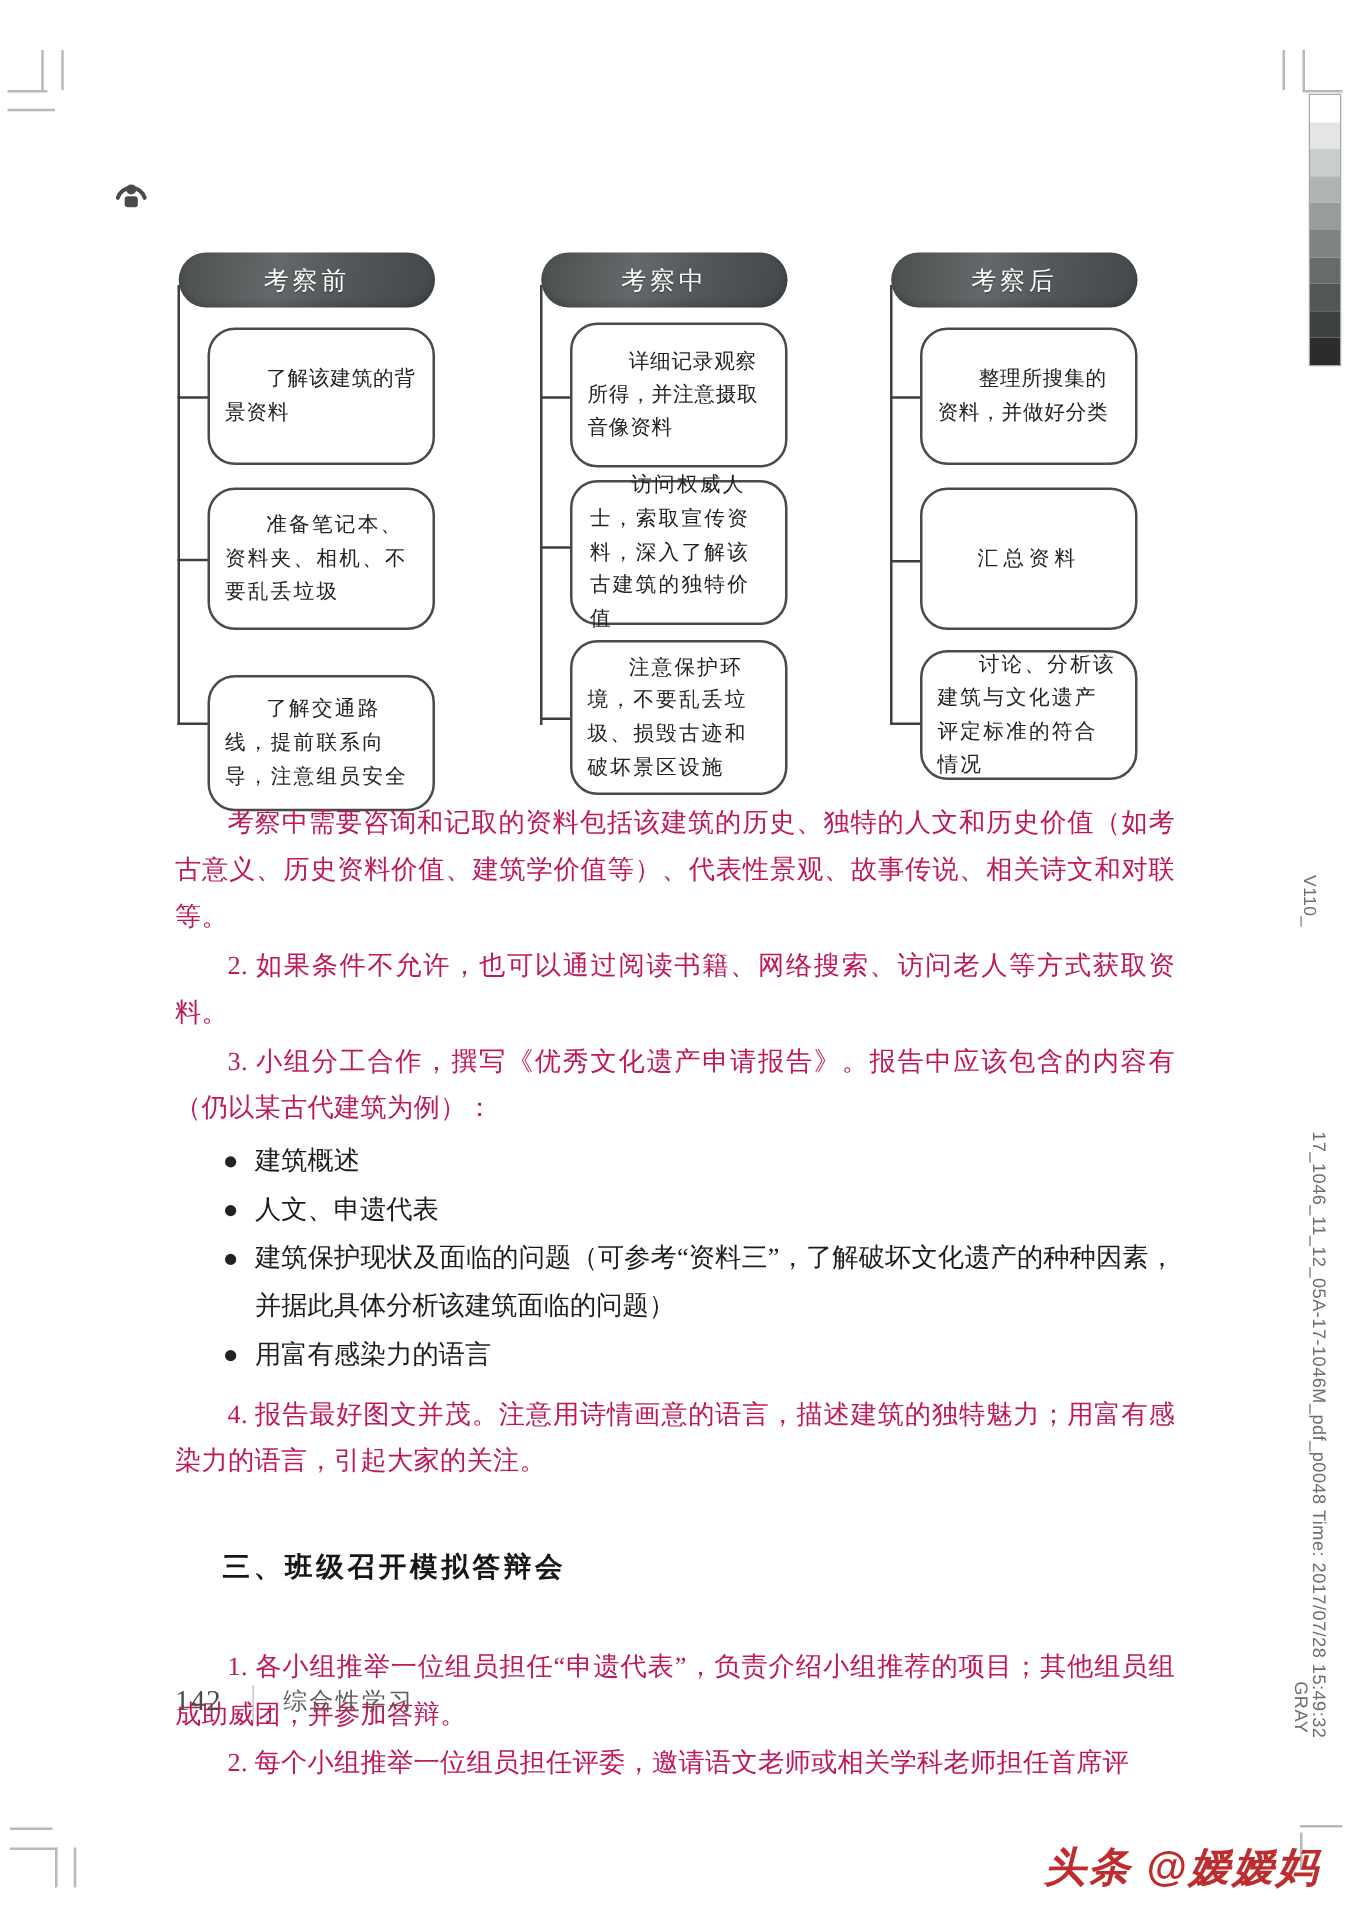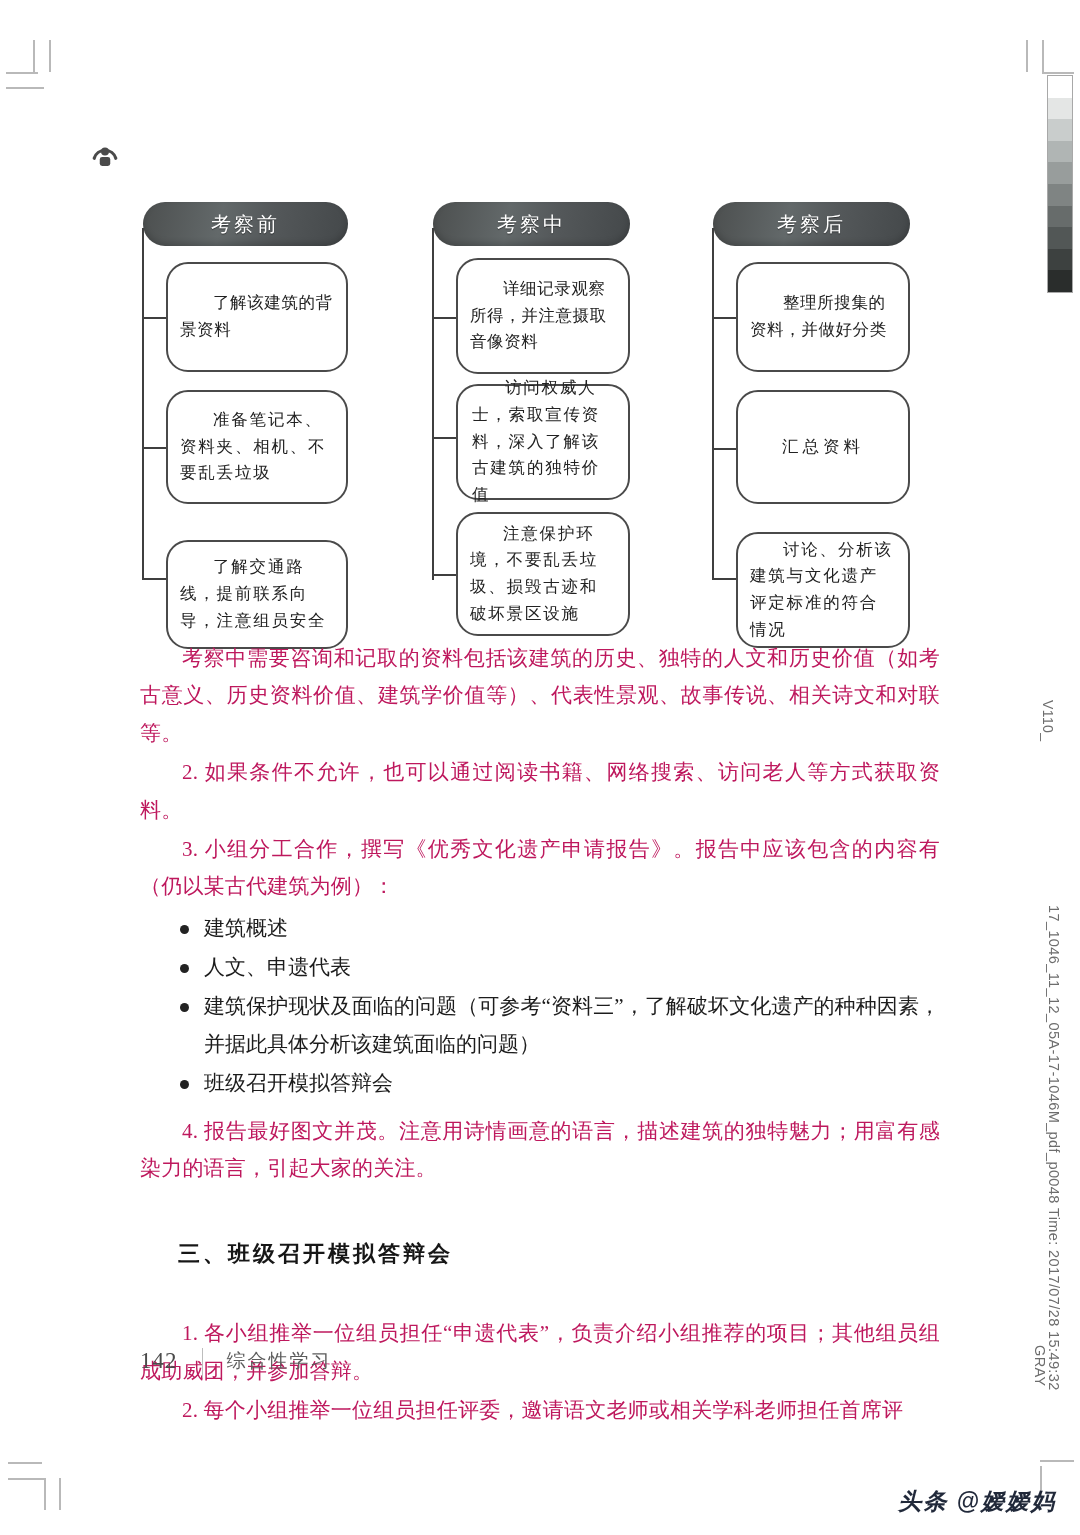--- a/index.html
+++ b/index.html
@@ -121,22 +121,22 @@
   
   #footer{position:absolute;left:140px;top:1348px;display:flex;gap:0;}
   #page-number{font-size:23px;color:#4b4b4b;letter-spacing:1px;}
   #footer-divider{width:1px;height:30px;background:#bdbdbd;margin:0 24px;}
   #footer-label{font-size:19px;color:#5c5c5c;letter-spacing:2px;}
 
   
   #watermark{
     position:absolute;right:24px;bottom:18px;
     font-family:"Liberation Sans","DejaVu Sans",sans-serif;
-    font-size:23px;font-weight:bold;font-style:italic;
-    color:#0f172a;letter-spacing:2px;opacity:.92;text-align:right;
+    font-size:33px;font-weight:bold;font-style:italic;
+    color:#b91c1c;letter-spacing:2px;opacity:.92;text-align:right;
   }
 </style>
 </head>
 <body>
 
 <div class="page">
 
   <div class="cmark h" style="left:6px;top:72px;width:32px;"></div>
   <div class="cmark v" style="left:33px;top:40px;height:32px;"></div>
   <div class="cmark h" style="left:6px;top:87px;width:38px;"></div>
@@ -218,37 +218,37 @@
       <div class="spine" style="height:352px;"></div>
       <div class="stub" style="top:131px;"></div>
       <div class="stub" style="top:262px;"></div>
       <div class="stub" style="top:392px;"></div>
       <div class="node" style="top:76px;height:110px;">
         <p>整理所搜集的资料，并做好分类</p>
       </div>
       <div class="node center" style="top:204px;height:114px;">
         <p>汇总资料</p>
       </div>
-      <div class="node wide" style="top:346px;height:116px;">
+      <div class="node wide" style="top:334px;height:104px;">
         <p>讨论、分析该建筑与文化遗产评定标准的符合情况</p>
       </div>
     </div>
 
   </div>
 
   <div id="body-text">
     <p class="para indent">考察中需要咨询和记取的资料包括该建筑的历史、独特的人文和历史价值（如考古意义、历史资料价值、建筑学价值等）、代表性景观、故事传说、相关诗文和对联等。</p>
     <p class="para indent">2. 如果条件不允许，也可以通过阅读书籍、网络搜索、访问老人等方式获取资料。</p>
     <p class="para indent">3. 小组分工合作，撰写《优秀文化遗产申请报告》。报告中应该包含的内容有（仍以某古代建筑为例）：</p>
 
     <ul class="bullets">
       <li><span class="dot"></span><span>建筑概述</span></li>
       <li><span class="dot"></span><span>人文、申遗代表</span></li>
       <li><span class="dot"></span><span>建筑保护现状及面临的问题（可参考“资料三”，了解破坏文化遗产的种种因素，并据此具体分析该建筑面临的问题）</span></li>
-      <li><span class="dot"></span><span>班级召开模拟答辩会</span></li>
+      <li><span class="dot"></span><span>用富有感染力的语言</span></li>
     </ul>
 
     <p class="para indent gap-top">4. 报告最好图文并茂。注意用诗情画意的语言，描述建筑的独特魅力；用富有感染力的语言，引起大家的关注。</p>
 
     <h2 id="section-heading">三、班级召开模拟答辩会</h2>
 
     <p class="para indent">1. 各小组推举一位组员担任“申遗代表”，负责介绍小组推荐的项目；其他组员组成助威团，并参加答辩。</p>
     <p class="para indent">2. 每个小组推举一位组员担任评委，邀请语文老师或相关学科老师担任首席评</p>
   </div>
 

